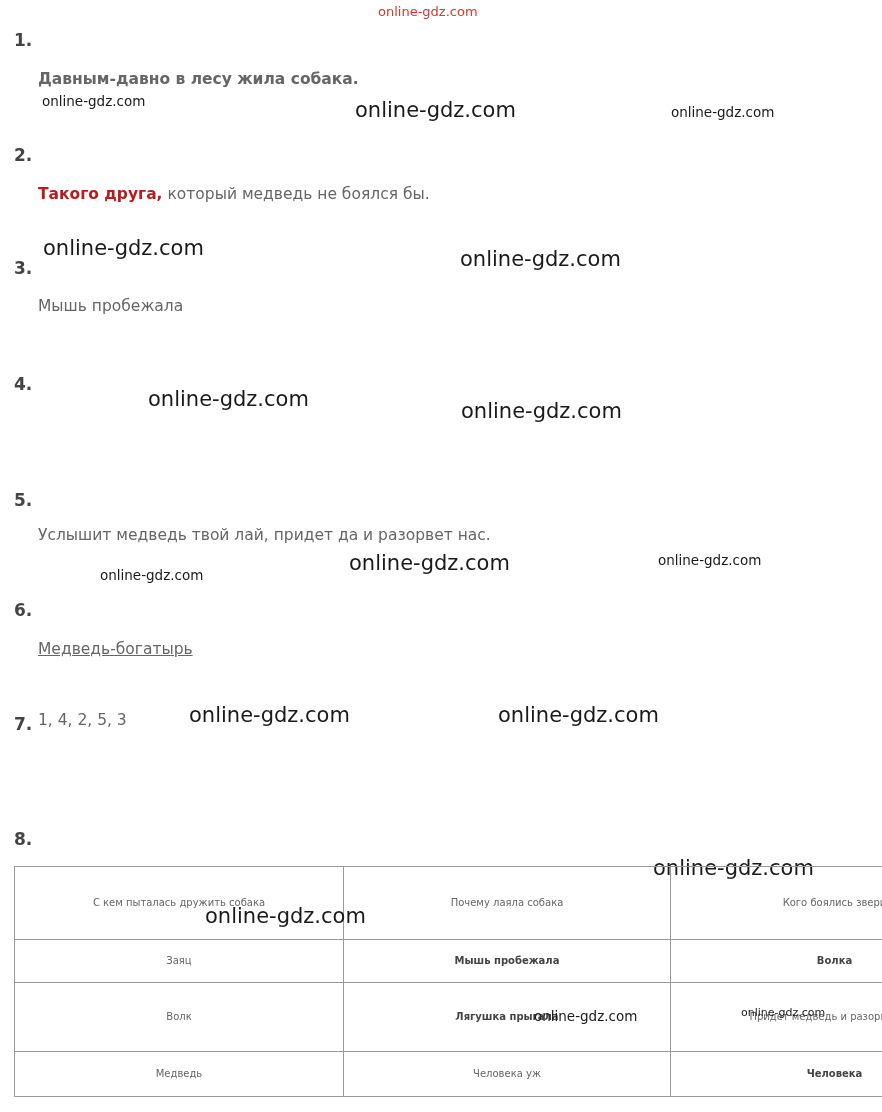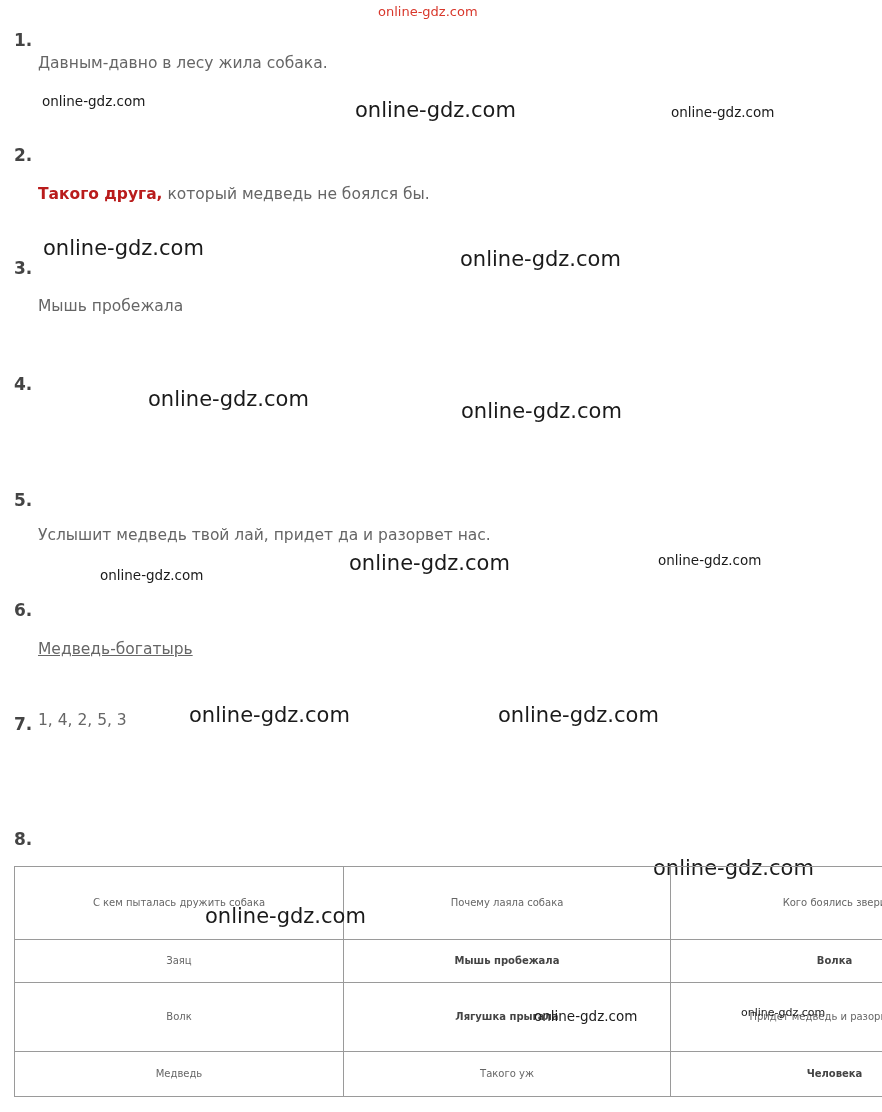--- a/index.html
+++ b/index.html
@@ -95,21 +95,21 @@
   .tbl tr.r3 td { height: 24px; }
 </style>
 </head>
 <body>
 
 <div class="page">
 
   <div class="wm-red">online-gdz.com</div>
 
   <div class="num" style="top:30px;">1.</div>
-  <div class="ans" style="top:54px;">Давным-давно в лесу жила собака.</div>
+  <div class="ans" style="top:70px;font-weight:bold;">Давным-давно в лесу жила собака.</div>
 
   <div class="wm wm-sm" style="left:42px; top:93px;">online-gdz.com</div>
   <div class="wm wm-lg" style="left:355px; top:98px;">online-gdz.com</div>
   <div class="wm wm-sm" style="left:671px; top:104px;">online-gdz.com</div>
 
   <div class="num" style="top:145px;">2.</div>
   <div class="ans" style="top:185px;"><b>Такого друга,</b><span> который медведь не боялся бы.</span></div>
 
   <div class="wm wm-lg" style="left:43px; top:236px;">online-gdz.com</div>
   <div class="wm wm-lg" style="left:460px; top:247px;">online-gdz.com</div>
@@ -152,21 +152,21 @@
       <td class="c2 bold">Мышь пробежала</td>
       <td class="c3 bold">Волка</td>
     </tr>
     <tr class="r2">
       <td class="c1">Волк</td>
       <td class="c2 bold">Лягушка прыгала</td>
       <td class="c3">Придет медведь и разорвет нас</td>
     </tr>
     <tr class="r3">
       <td class="c1">Медведь</td>
-      <td class="c2">Такого уж</td>
+      <td class="c2">Человека уж</td>
       <td class="c3 bold">Человека</td>
     </tr>
   </tbody>
     </table>
 
   <div class="wm wm-lg" style="left:205px; top:904px;">online-gdz.com</div>
   <div class="wm wm-sm" style="left:534px; top:1008px;">online-gdz.com</div>
   <div class="wm wm-xs" style="left:741px; top:1006px;">online-gdz.com</div>
 
 </div>

